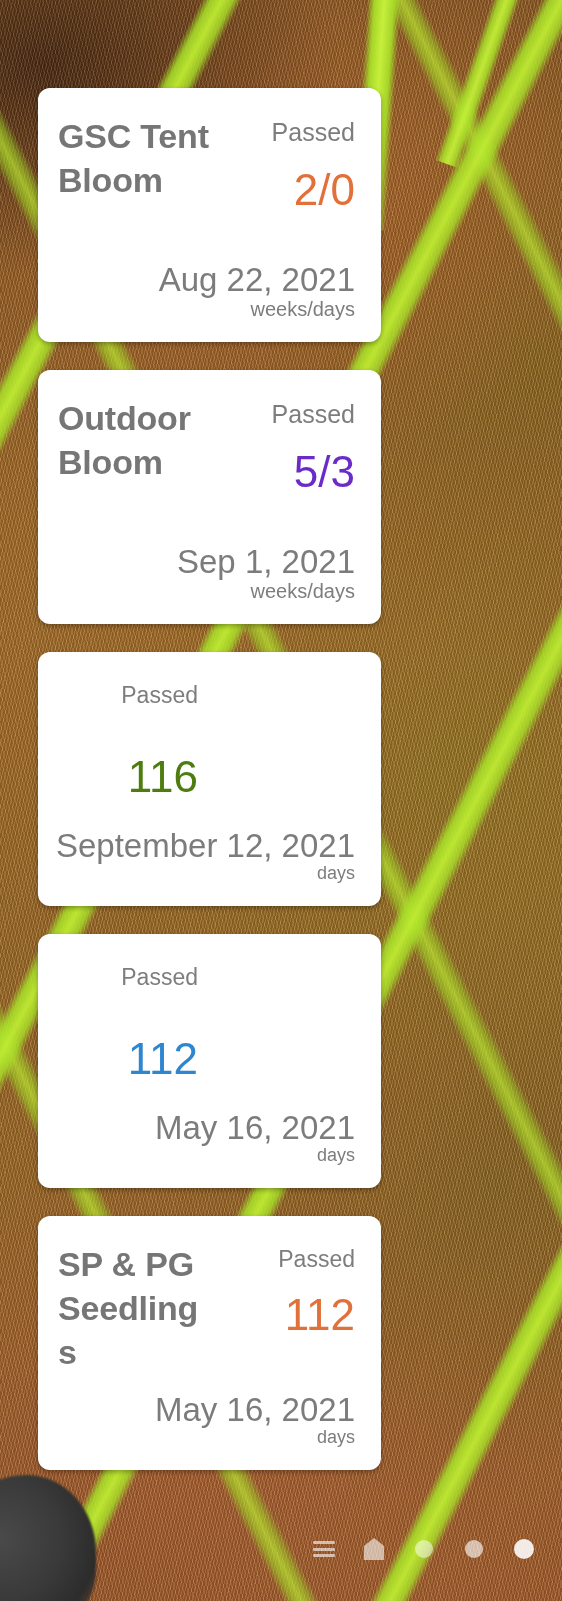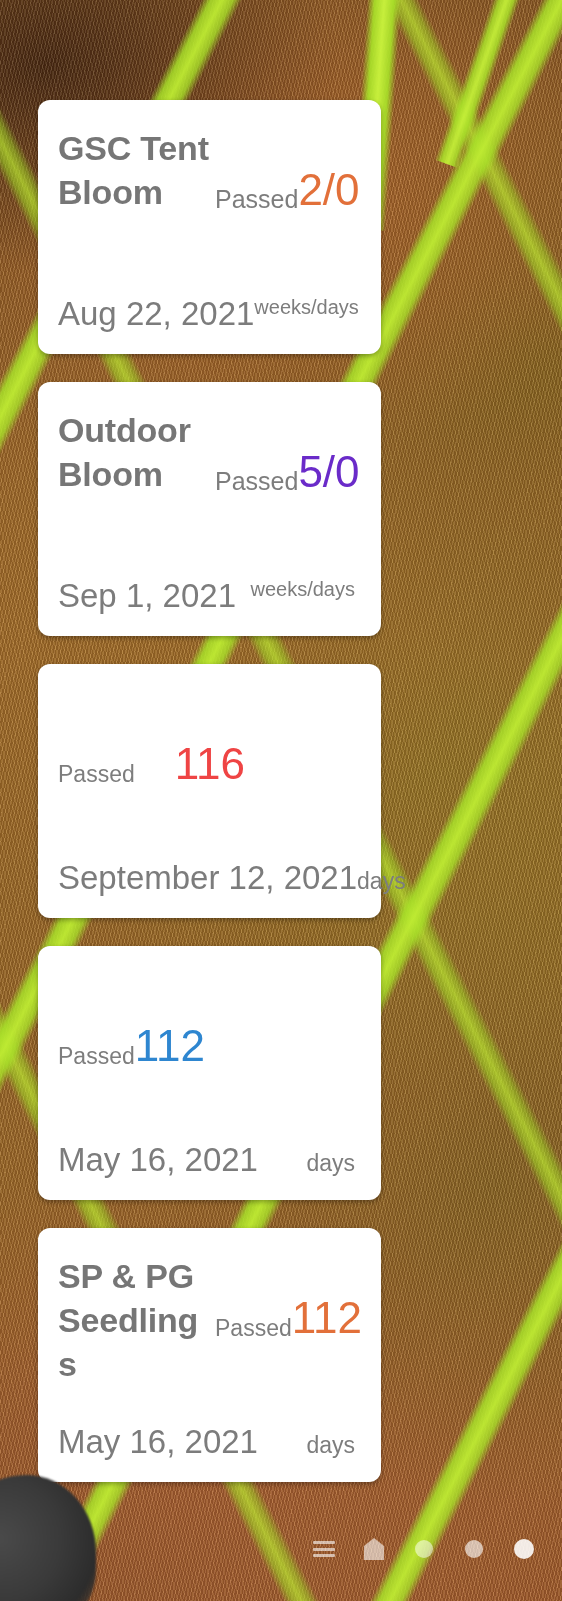--- a/index.html
+++ b/index.html
@@ -96,21 +96,21 @@
     left: -54px; bottom: -34px;
     width: 150px; height: 160px;
     background: radial-gradient(ellipse at 35% 40%, #4a4a4a 0%, #3a3a3a 45%, #2c2c2c 72%, rgba(40,40,40,0) 100%);
     border-radius: 60% 52% 48% 46% / 58% 54% 46% 42%;
     filter: blur(1.2px);
   }
 
   
   #card-list {
     position: absolute;
-    left: 0; top: 16px;
+    left: 0; top: 4px;
     width: 455px;
     padding: 84px 0 0 0;
   }
 
   .card {
     position: relative;
     margin: 0 74px 28px 38px;
     background: #ffffff;
     border-radius: 12px;
     box-shadow: 0 2px 5px rgba(0,0,0,0.32);
@@ -132,21 +132,21 @@
     font-size: 34px;
     font-weight: bold;
     line-height: 1.30;
     letter-spacing: -0.2px;
     max-width: 250px;
     word-break: break-word;
   }
 
   .card-right {
     display: flex;
-    flex-direction: row;
+    flex-direction: column;
     align-items: flex-end;
     text-align: right;
     padding-top: 5px;
     min-width: 140px;
   }
 
   .status {
     color: #7d7d7d;
     font-size: 25px;
     line-height: 1.1;
@@ -156,40 +156,42 @@
 
   .value {
     font-size: 44px;
     line-height: 1.05;
     white-space: nowrap;
     font-weight: normal;
   }
 
   .card-bottom {
     display: flex;
+    align-items: flex-end;
     justify-content: space-between;
+    flex-direction: column;
   }
 
   .date {
     color: #7c7c7c;
     font-size: 33px;
     line-height: 1.1;
     white-space: nowrap;
   }
 
   .unit {
     color: #7d7d7d;
     font-size: 20px;
     line-height: 1.1;
     white-space: nowrap;
   }
-  .unit.small { font-size: 23px; margin-top: 9px; }
-
-  
-  .card-right .value { margin-top: 36px; }
+  .unit.small { font-size: 18px; }
+
+  
+  .card-right .value { margin-top: 20px; }
   .card.single-line .card-right .value { margin-top: 46px; }
 
   
   #nav-bar {
     position: absolute;
     left: 0; bottom: 0;
     width: 562px;
     height: 104px;
     display: flex;
     align-items: center;
@@ -246,34 +248,34 @@
         <div class="date">Aug 22, 2021</div>
         <div class="unit">weeks/days</div>
       </div>
     </div>
 
     <div class="card">
       <div class="card-top">
         <div class="card-title">Outdoor Bloom</div>
         <div class="card-right">
           <div class="status">Passed</div>
-          <div class="value" style="color: rgb(106, 43, 201);">5/0</div>
+          <div class="value" style="color: rgb(106, 43, 201);">5/3</div>
         </div>
       </div>
       <div class="card-bottom">
         <div class="date">Sep 1, 2021</div>
         <div class="unit">weeks/days</div>
       </div>
     </div>
 
     <div class="card single-line">
       <div class="card-top">
         <div class="card-right">
           <div class="status small">Passed</div>
-          <div class="value" style="color: #ef4444; margin-left: 40px;">116</div>
+          <div class="value" style="color: #4d7c0f; margin-left: 40px;">116</div>
         </div>
       </div>
       <div class="card-bottom">
         <div class="date">September 12, 2021</div>
         <div class="unit small">days</div>
       </div>
     </div>
 
     <div class="card single-line">
       <div class="card-top">

